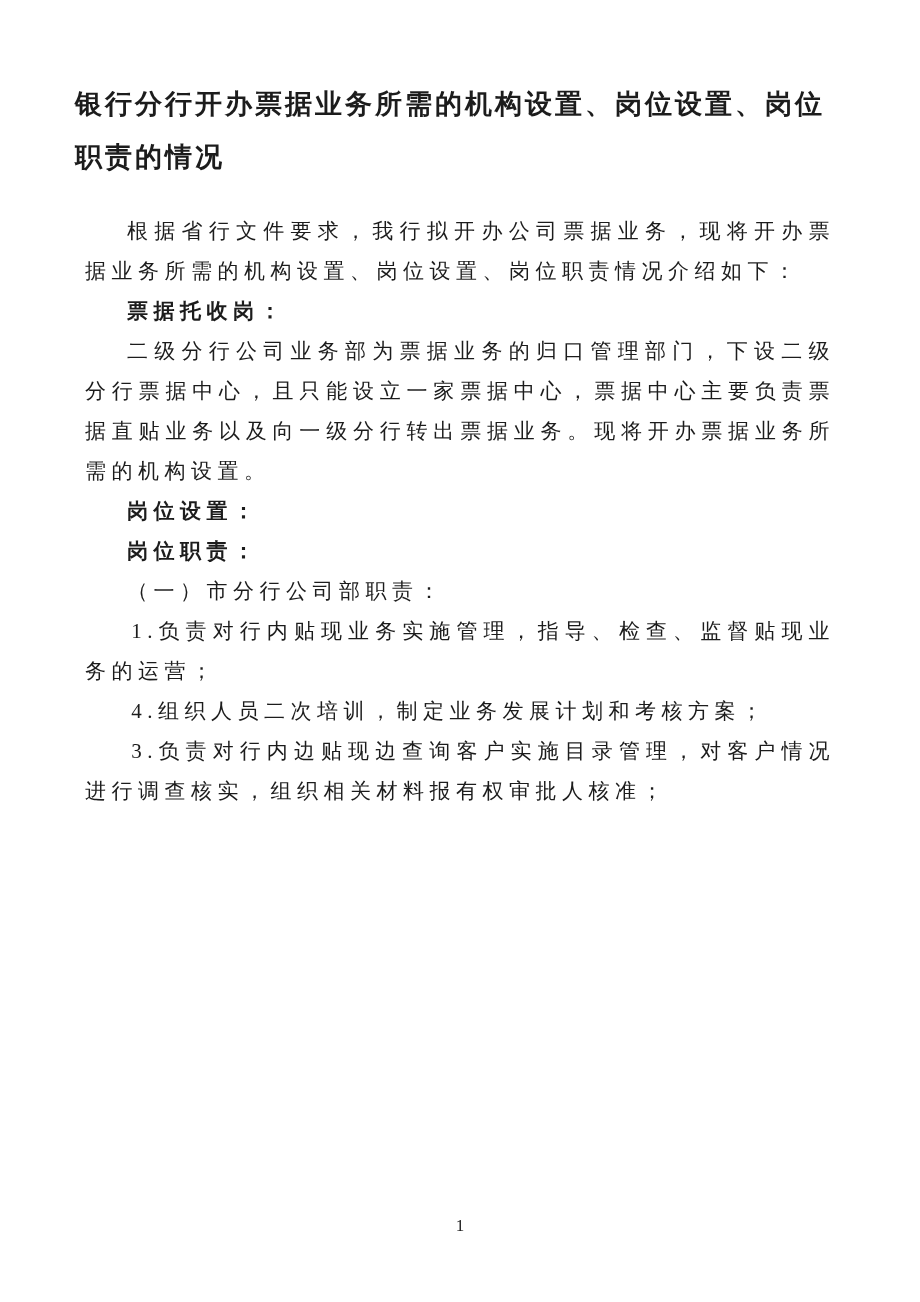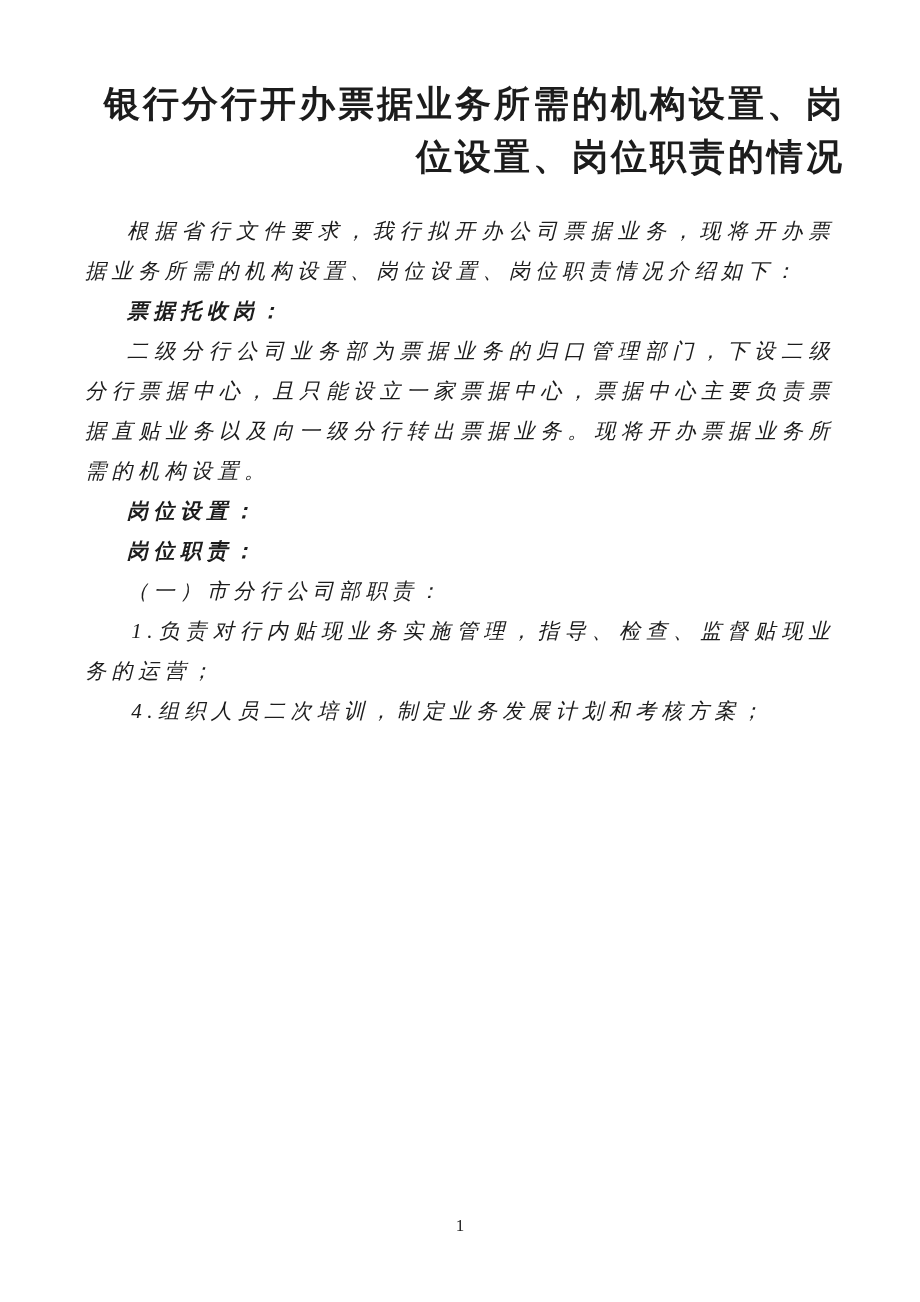--- a/index.html
+++ b/index.html
@@ -15,35 +15,34 @@
     margin: 0 auto;
     background: #ffffff;
     color: #1c1c1c;
     font-family: "Liberation Serif", "DejaVu Serif", serif;
     overflow: hidden;
   }
   .doc-title {
     width: 770px;
     margin: 0 auto 27px auto;
     padding-top: 78px;
-    font-size: 36px;
+    font-size: 27px;
     font-weight: bold;
     letter-spacing: 3px;
     line-height: 53px;
-    text-align: right;
+    text-align: left;
   }
   .doc-body {
     width: 750px;
     margin: 0 auto;
     font-size: 21px;
     line-height: 40px;
     letter-spacing: 5.5px;
     text-align: justify;
     text-justify: inter-ideograph;
-    font-style: italic;
   }
   .doc-body p {
     margin: 0;
     padding: 0;
   }
   p.para-body   { text-indent: 2em; }
   p.para-heading{ text-indent: 2em; font-weight: bold; }
   p.para-list1  { text-indent: 3em; }
   p.para-list2  { text-indent: 2em; }
   p.para-num    { text-indent: 2.2em; }
@@ -78,19 +77,20 @@
 
     <p class="para-heading">岗位职责：</p>
 
 
     <p class="para-list2">（一）市分行公司部职责：</p>
 
     <p class="para-num">1.负责对行内贴现业务实施管理，指导、检查、监督贴现业务的运营；</p>
 
     <p class="para-num">4.组织人员二次培训，制定业务发展计划和考核方案；</p>
 
+    <p class="para-num">3.负责对行内边贴现边查询客户实施目录管理，对客户情况进行调查核实，组织相关材料报有权审批人核准；</p>
   </div>
 
   <div class="page-footer">
     <span>1</span>
   </div>
 
 </div>
 
 </body></html>

